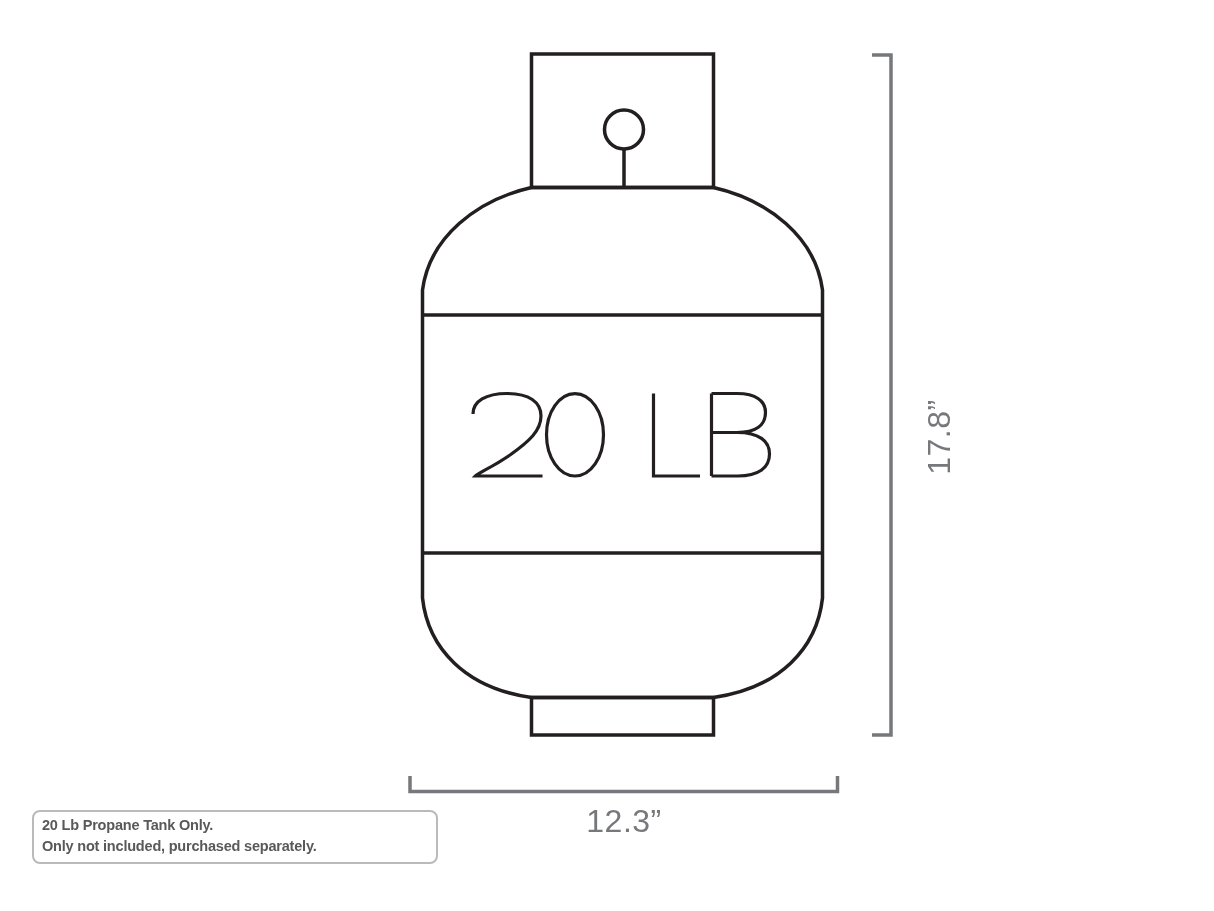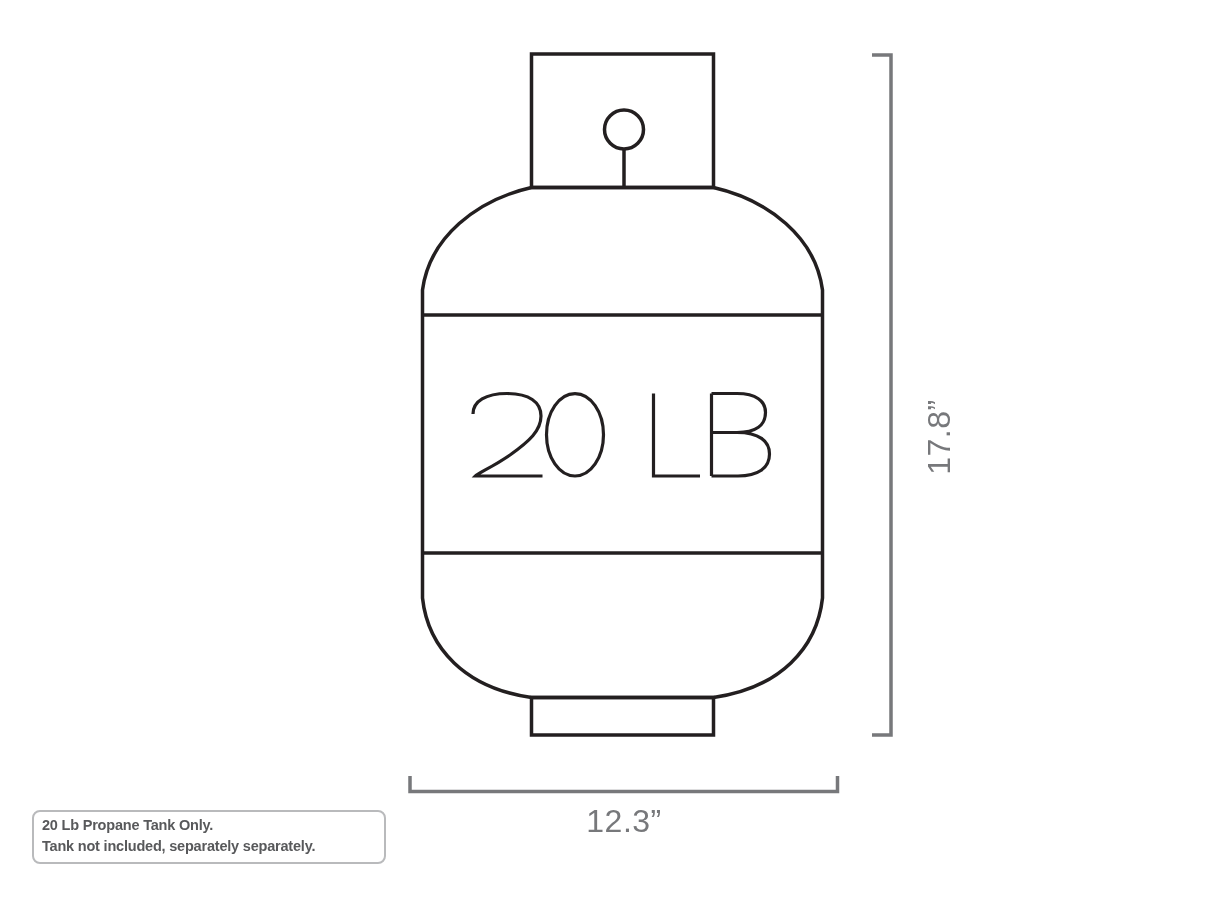--- a/index.html
+++ b/index.html
@@ -50,21 +50,21 @@
   .hidden-label {
     fill: none;
     stroke: none;
     font-family: "Liberation Sans", sans-serif;
     font-size: 110px;
   }
   .note {
     position: absolute;
     left: 32px;
     top: 810px;
-    width: 354px;
+    width: 406px;
     box-sizing: border-box;
     background: #ffffff;
     border: 2px solid #b9babc;
     border-radius: 8px;
     padding: 3px 8px 5px 8px;
     color: #58595b;
     font-weight: bold;
     font-size: 14.5px;
     line-height: 21px;
     letter-spacing: -0.2px;
@@ -130,16 +130,16 @@
       <path class="dim" d="M 872 55 L 891 55 L 891 735 L 872 735"></path>
       <text class="dim-text" transform="translate(950 437) rotate(-90)" text-anchor="middle">17.8”</text>
 
       <path class="dim" d="M 410 776 L 410 791.5 L 837.5 791.5 L 837.5 776"></path>
       <text class="dim-text" x="624" y="832" text-anchor="middle">12.3”</text>
     </g>
   </svg>
 
   <div class="note">
     <div>20 Lb Propane Tank Only.</div>
-    <div>Tank not included, separately separately.</div>
+    <div>Only not included, purchased separately.</div>
   </div>
 
 </div>
 
 </body></html>

